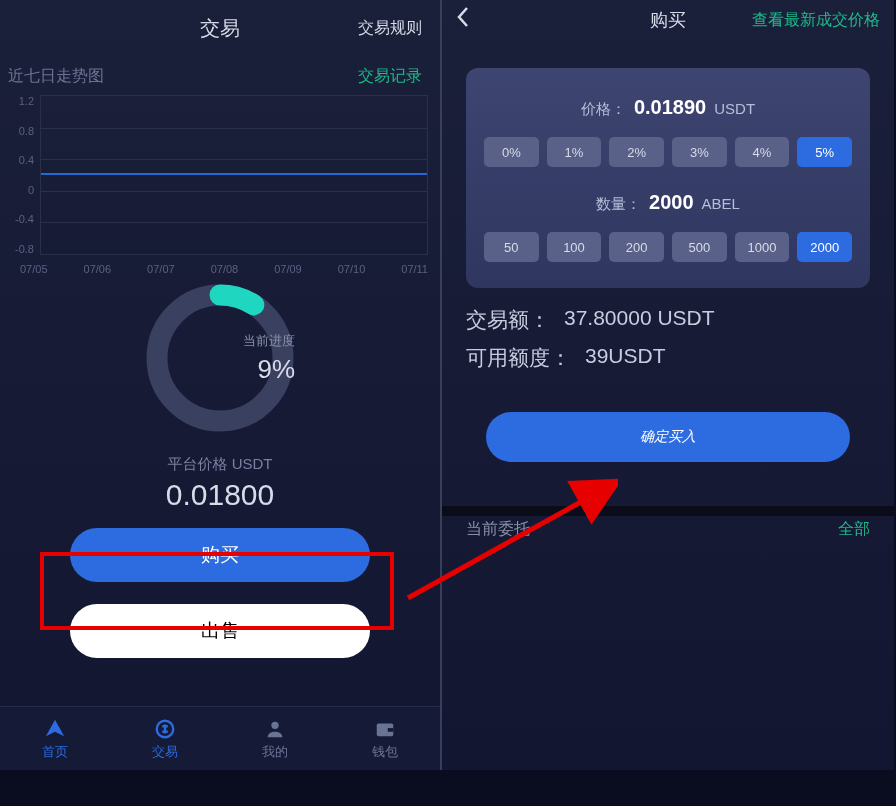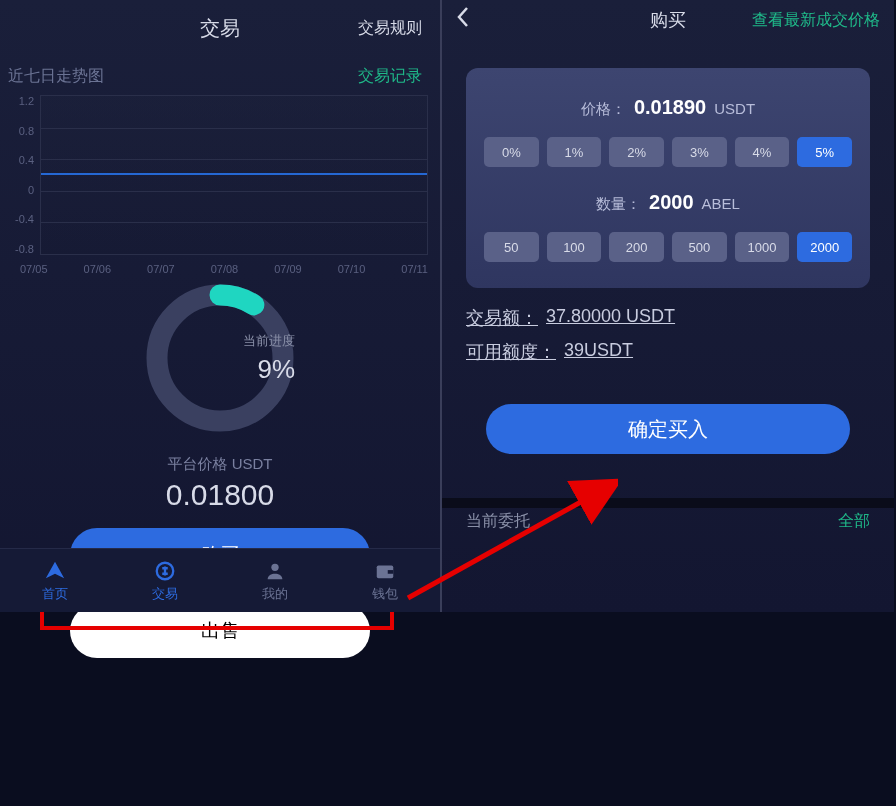--- a/index.html
+++ b/index.html
@@ -6,21 +6,21 @@
 body {
   width: 896px;
   height: 806px;
   background: #0a0d1f;
   font-family: -apple-system, "PingFang SC", "Microsoft YaHei", sans-serif;
   display: flex;
   overflow: hidden;
   position: relative;
 }
 .screen {
-  height: 612px;
+  height: 770px;
   position: relative;
   color: #fff;
 }
 .screen-left {
   width: 440px;
   background: linear-gradient(180deg, #1a1f3a 0%, #131631 100%);
 }
 .screen-right {
   width: 454px;
   background: linear-gradient(180deg, #1a1f3a 0%, #131631 100%);
@@ -261,38 +261,38 @@
   color: #d8dbe8;
   cursor: pointer;
 }
 .chip.active {
   background: #2d6be0;
   color: #fff;
 }
 
 .info-row {
   padding: 18px 24px 0;
-  font-size: 18px;
+  font-size: 21px;
   color: #c8ccdf;
   display: flex;
-  gap: 8px;
-  text-decoration: underline;
+  gap: 14px;
 }
 
 .confirm-btn {
   margin: 40px 44px 0;
   height: 50px;
   border-radius: 25px;
   background: #2d6be0;
   color: #fff;
   display: flex;
   align-items: center;
   justify-content: center;
-  font-size: 20px;
+  font-size: 14px;
   cursor: pointer;
+  font-style: italic;
 }
 
 .divider-thick {
   height: 10px;
   background: #0a0c1a;
   margin-top: 44px;
 }
 .orders-header {
   display: flex;
   justify-content: space-between;

